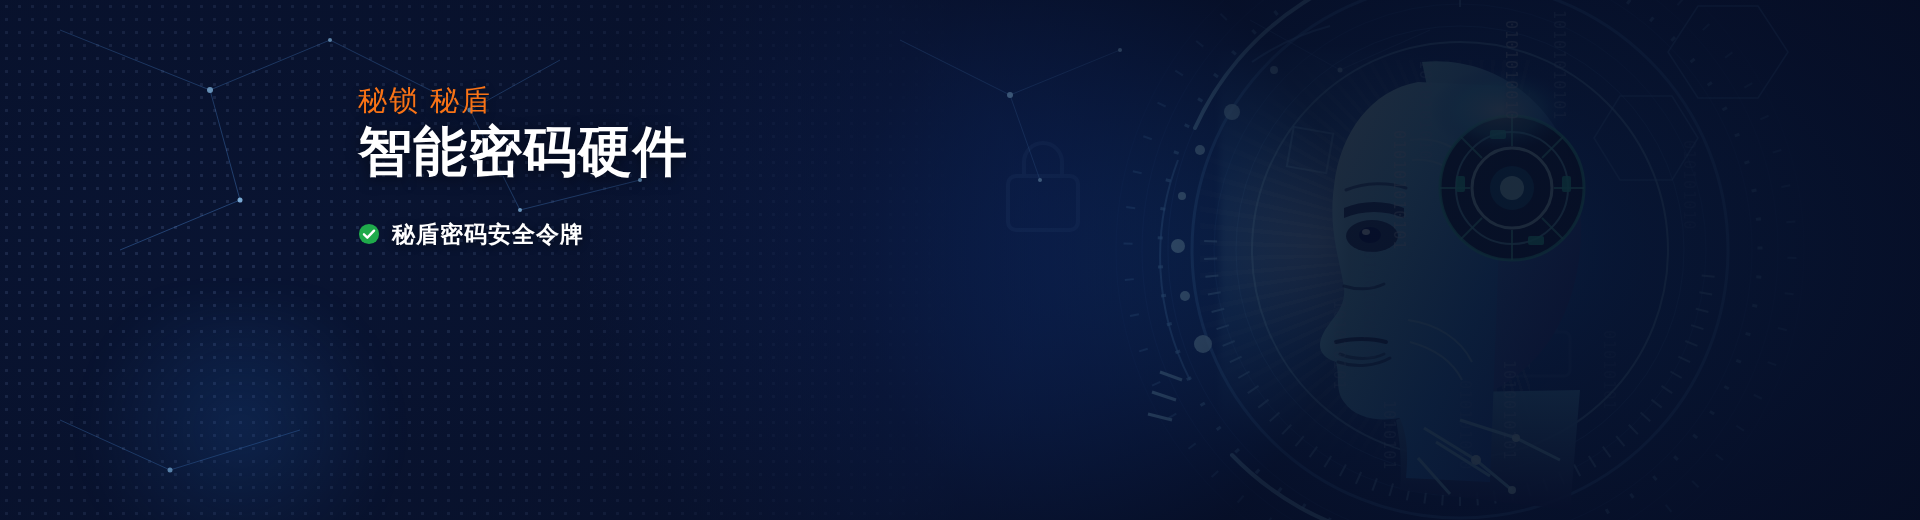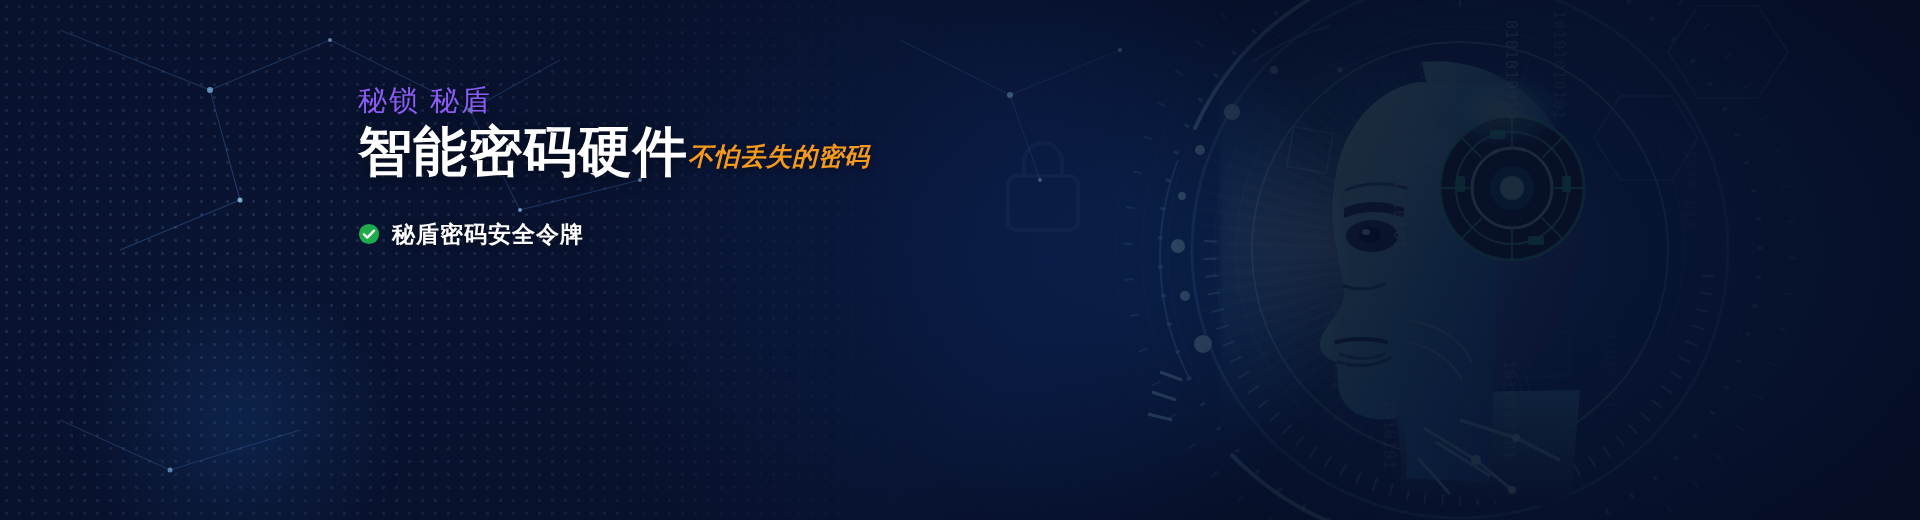--- a/index.html
+++ b/index.html
@@ -72,31 +72,32 @@
   .binary.bright { color: rgba(200,228,255,0.55); }
   .binary.dim    { color: rgba(120,175,245,0.22); }
 
   
   .copy {
     position: absolute;
     left: 358px; top: 82px;
     width: 560px;
   }
   .kicker {
-    color: #8b5cf6;
+    color: #f97316;
     font-size: 29px;
     line-height: 1.25;
     letter-spacing: 2px;
     font-weight: 400;
     margin: 0 0 4px 0;
     text-shadow: 0 2px 10px rgba(0,0,0,.45);
   }
   .headline-row {
     display: flex;
     align-items: flex-end;
+    gap: 14px;
   }
   .headline {
     color: #ffffff;
     font-size: 54px;
     font-weight: 700;
     letter-spacing: 1px;
     line-height: 1.08;
     margin: 0;
     text-shadow: 0 3px 14px rgba(0,0,0,.5);
     white-space: nowrap;
@@ -458,21 +459,20 @@
   </div>
 
   <div class="bg-vignette"></div>
 
   <div class="copy">
 
     <div class="kicker">秘锁 秘盾</div>
 
     <div class="headline-row">
       <h1 class="headline">智能密码硬件</h1>
-      <div class="headline-sub">不怕丢失的密码</div>
     </div>
 
     <div class="bullets">
 
       <div class="bullet">
         <svg class="check" viewBox="0 0 24 24">
           <circle cx="12" cy="12" r="11" fill="#1faa4b"></circle>
           <path d="M6.5 12.4 L10.2 16 L17.5 8.4" fill="none" stroke="#ffffff" stroke-width="2.6" stroke-linecap="round" stroke-linejoin="round"></path>
         </svg>
         <span class="bullet-text">秘盾密码安全令牌</span>

